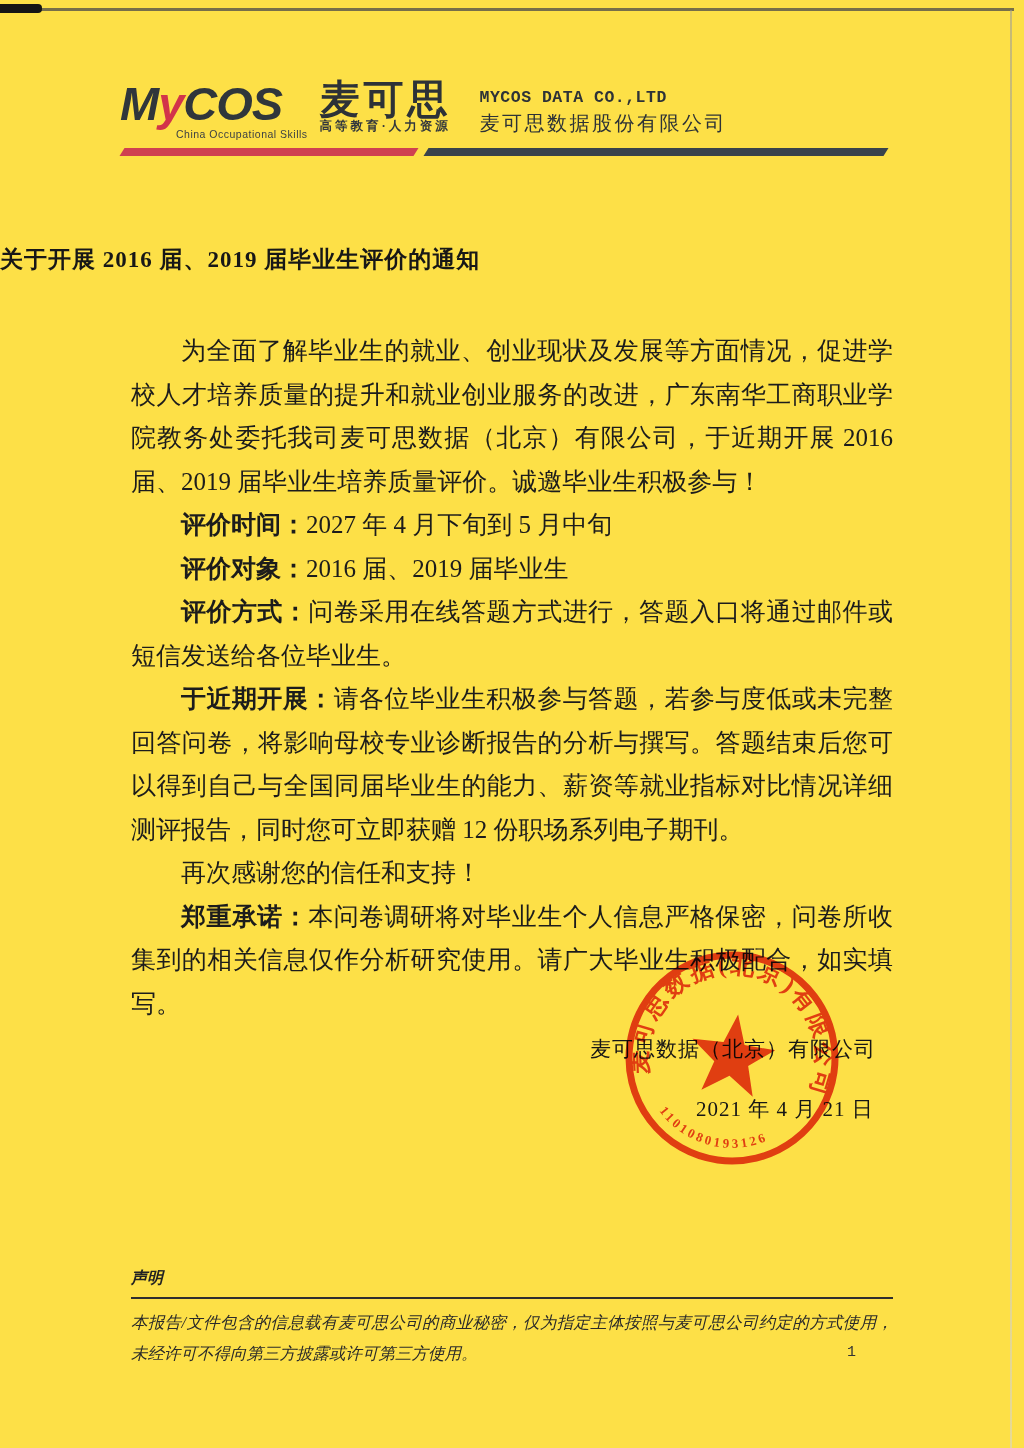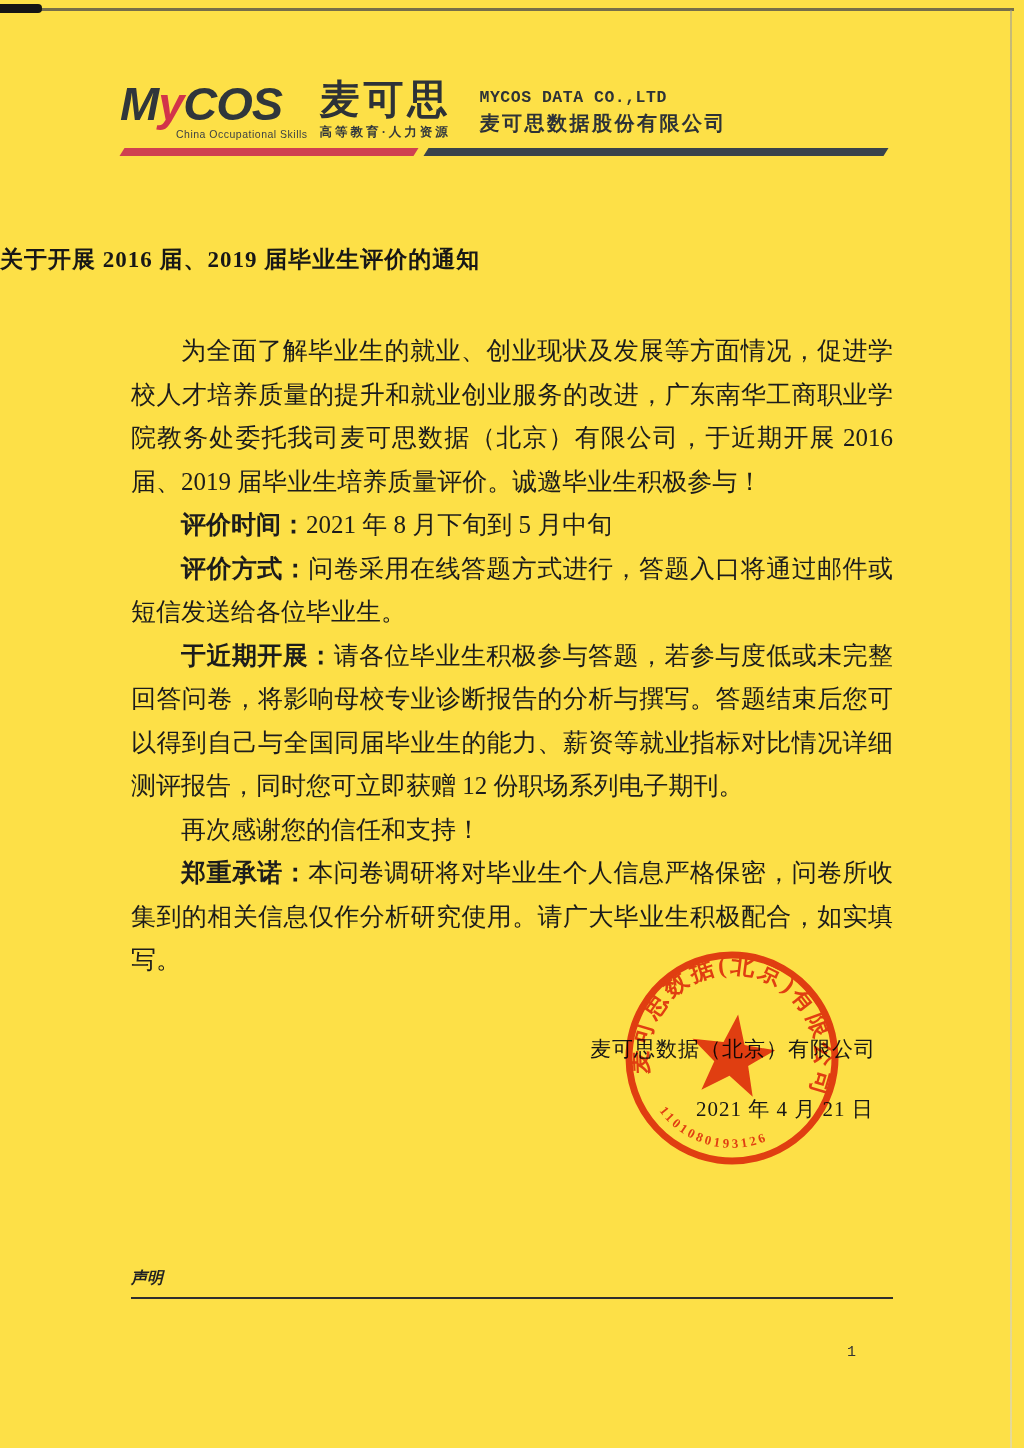--- a/index.html
+++ b/index.html
@@ -18,24 +18,24 @@
 
   
   .header{position:absolute;left:120px;top:80px;width:790px;}
   .logo-row{display:flex;align-items:flex-start;}
   .logo-main{line-height:1;}
   .logo-word{font-family:"Liberation Sans","DejaVu Sans",sans-serif;font-style:italic;font-weight:800;font-size:47px;letter-spacing:-1px;color:#30363b;}
   .logo-word .y-red{color:#d2344a;}
   .logo-sub-en{font-family:Liberation Sans, sans-serif;font-size:10.5px;color:#3a3f44;margin-top:2px;padding-left:56px;letter-spacing:.5px;}
   .logo-cn-block{margin-left:12px;line-height:1;}
   .logo-cn{font-size:40px;font-weight:700;color:#2d3237;letter-spacing:4px;}
-  .logo-sub-cn{font-size:12.5px;color:#33383d;letter-spacing:3px;margin-top:6px;font-weight:700;}
+  .logo-sub-cn{font-size:12.5px;color:#33383d;letter-spacing:3px;font-weight:700;}
   .company-block{margin-left:28px;padding-top:8px;font-family:"Liberation Sans","DejaVu Sans",sans-serif;line-height:1.25;}
   .company-en{font-family:"Liberation Mono","DejaVu Sans Mono",monospace;font-size:16.5px;font-weight:700;color:#2d3237;letter-spacing:.5px;}
-  .company-cn{font-size:20px;font-weight:700;color:#2d3237;letter-spacing:2.5px;margin-top:2px;}
+  .company-cn{font-size:20px;font-weight:400;color:#2d3237;letter-spacing:2.5px;margin-top:2px;}
   .divider{position:absolute;left:0px;top:148px;width:1024px;height:9px;}
   .divider .red{position:absolute;left:122px;top:0;width:294px;height:8px;background:#cf4150;transform:skewX(-32deg);}
   .divider .dark{position:absolute;left:426px;top:0;width:460px;height:8px;background:#39434b;transform:skewX(-32deg);}
 
   
   .doc-title{position:absolute;left:0;top:244px;width:1024px;text-align:left;font-size:23px;font-weight:700;letter-spacing:1px;color:#171717;}
   .doc-body{position:absolute;left:131px;top:329px;width:762px;font-size:25px;line-height:43.5px;text-align:justify;color:#1c1c1c;}
   .doc-body p{margin:0;text-indent:2em;}
   .doc-body .lbl{font-weight:700;}
 
@@ -80,21 +80,22 @@
   </div>
   <div class="divider">
     <div class="red"></div>
     <div class="dark"></div>
   </div>
 
   <div class="doc-title">关于开展 2016 届、2019 届毕业生评价的通知</div>
 
   <div class="doc-body">
     <p><span class="lbl"></span><span>为全面了解毕业生的就业、创业现状及发展等方面情况，促进学校人才培养质量的提升和就业创业服务的改进，广东南华工商职业学院教务处委托我司麦可思数据（北京）有限公司，于近期开展 2016 届、2019 届毕业生培养质量评价。诚邀毕业生积极参与！</span></p>
-    <p><span class="lbl">评价时间：</span><span>2021 年 8 月下旬到 5 月中旬</span></p>
+    <p><span class="lbl">评价时间：</span><span>2027 年 4 月下旬到 5 月中旬</span></p>
+    <p><span class="lbl">评价对象：</span><span>2016 届、2019 届毕业生</span></p>
     <p><span class="lbl">评价方式：</span><span>问卷采用在线答题方式进行，答题入口将通过邮件或短信发送给各位毕业生。</span></p>
     <p><span class="lbl">于近期开展：</span><span>请各位毕业生积极参与答题，若参与度低或未完整回答问卷，将影响母校专业诊断报告的分析与撰写。答题结束后您可以得到自己与全国同届毕业生的能力、薪资等就业指标对比情况详细测评报告，同时您可立即获赠 12 份职场系列电子期刊。</span></p>
     <p><span class="lbl"></span><span>再次感谢您的信任和支持！</span></p>
     <p><span class="lbl">郑重承诺：</span><span>本问卷调研将对毕业生个人信息严格保密，问卷所收集到的相关信息仅作分析研究使用。请广大毕业生积极配合，如实填写。</span></p>
   </div>
 
   <div class="sig-company">麦可思数据（北京）有限公司</div>
   <div class="sig-date">2021 年 4 月 21 日</div>
 
   <svg class="stamp" viewBox="0 0 260 260">
@@ -107,15 +108,16 @@
     <text font-size="24" font-weight="700" fill="#e0382b" letter-spacing="2">
       <textPath href="#arcTop" startOffset="2" textLength="320">麦可思数据(北京)有限公司</textPath>
     </text>
     <text font-size="13" font-weight="700" fill="#e0382b" letter-spacing="3">
       <textPath href="#arcBottom" startOffset="14">1101080193126</textPath>
     </text>
   </svg>
 
   <div class="footer-label">声明</div>
   <div class="footer-line"></div>
+  <div class="footer-disclaimer">本报告/文件包含的信息载有麦可思公司的商业秘密，仅为指定主体按照与麦可思公司约定的方式使用，未经许可不得向第三方披露或许可第三方使用。</div>
   <div class="page-number">1</div>
 
 </div>
 
 </body></html>

